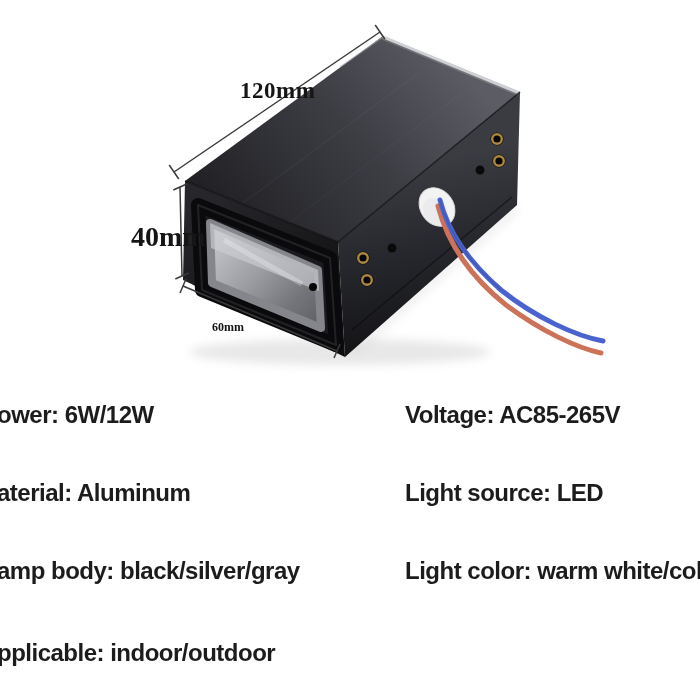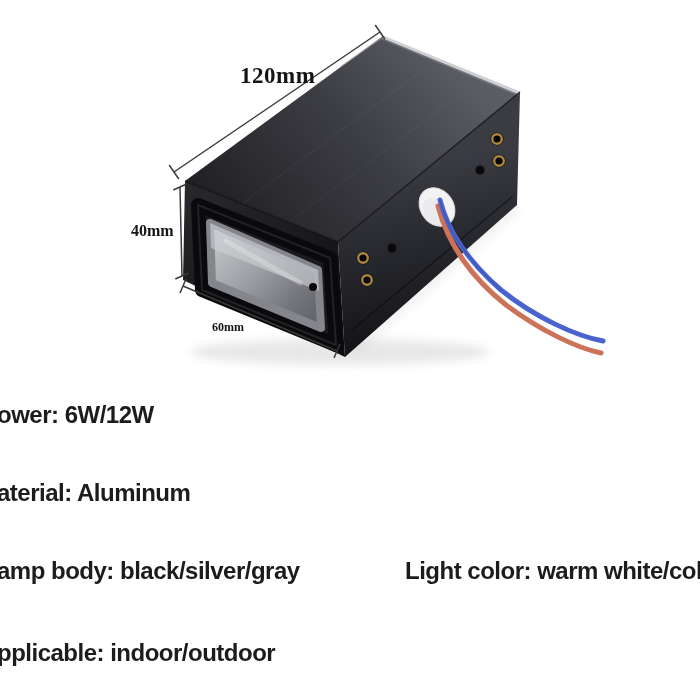--- a/index.html
+++ b/index.html
@@ -5,22 +5,22 @@
   html,body{margin:0;padding:0;background:#fff;}
   #stage{
     position:relative;width:700px;height:700px;background:#ffffff;
     overflow:hidden;font-family:"Liberation Sans",sans-serif;
   }
   #product-svg{position:absolute;left:0;top:0;}
   .dim{
     position:absolute;font-family:"Liberation Serif",serif;font-weight:700;
     color:#151515;white-space:nowrap;line-height:1;
   }
-  #dim-length{left:240px;top:64px;font-size:23px;letter-spacing:0.5px;}
-  #dim-height{left:131px;top:223px;font-size:16px;}
+  #dim-length{left:240px;top:79px;font-size:23px;letter-spacing:0.5px;}
+  #dim-height{left:131px;top:223px;font-size:28px;}
   #dim-depth{left:212px;top:321px;font-size:12px;}
   .spec-row{
     position:absolute;font-weight:700;font-size:24px;letter-spacing:-0.5px;
     color:#1c1c1c;white-space:nowrap;line-height:1;
   }
   .spec-left{left:-3px;}
   .spec-right{left:405px;}
   .r1{top:403px;} .r2{top:481px;} .r3{top:559px;} .r4{top:641px;}
 </style>
 </head>
@@ -127,15 +127,17 @@
 
   <div id="dim-length" class="dim">120mm</div>
   <div id="dim-height" class="dim">40mm</div>
   <div id="dim-depth" class="dim">60mm</div>
 
   <div class="spec-row spec-left r1">ower: 6W/12W</div>
   <div class="spec-row spec-left r2">aterial: Aluminum</div>
   <div class="spec-row spec-left r3">amp body: black/silver/gray</div>
   <div class="spec-row spec-left r4">pplicable: indoor/outdoor</div>
 
+  <div class="spec-row spec-right r1">Voltage: AC85-265V</div>
+  <div class="spec-row spec-right r2">Light source: LED</div>
   <div class="spec-row spec-right r3">Light color: warm white/cold</div>
 
 </div>
 
 </body></html>

